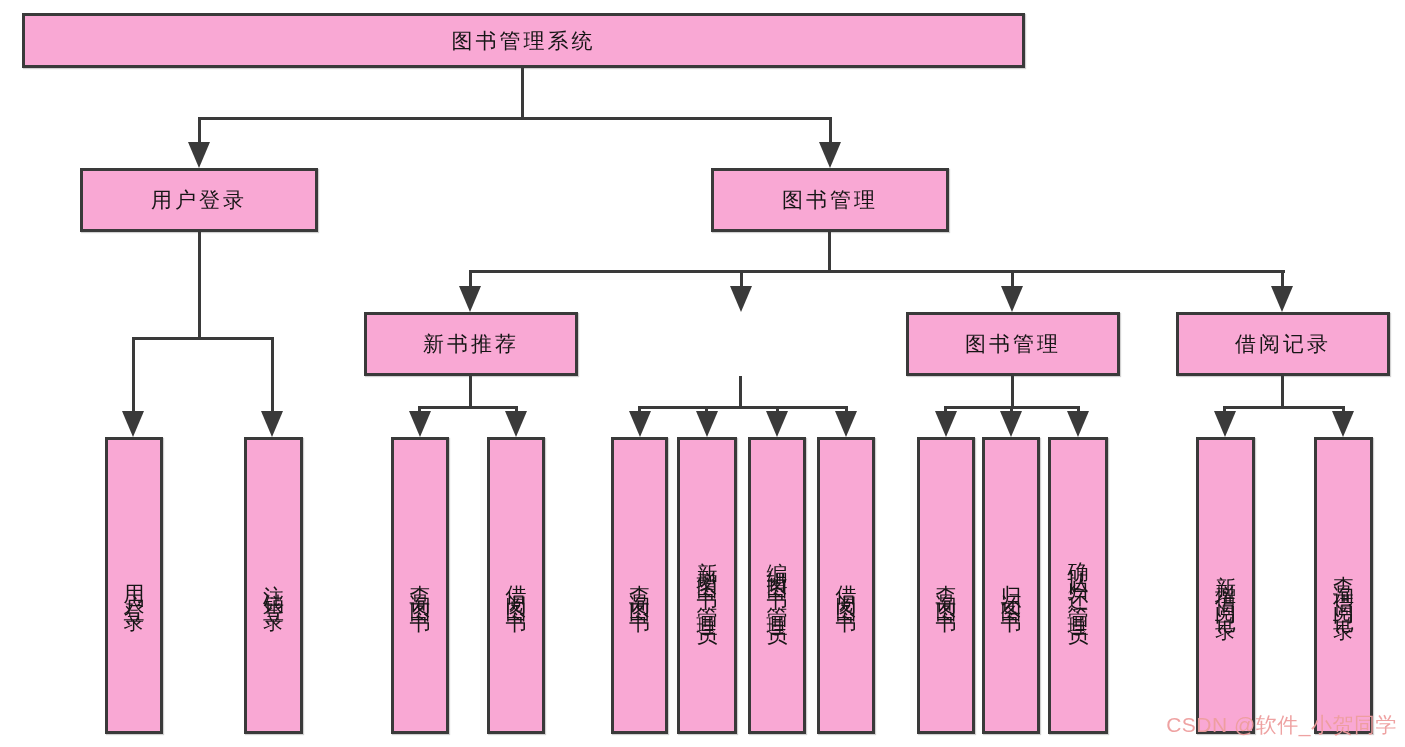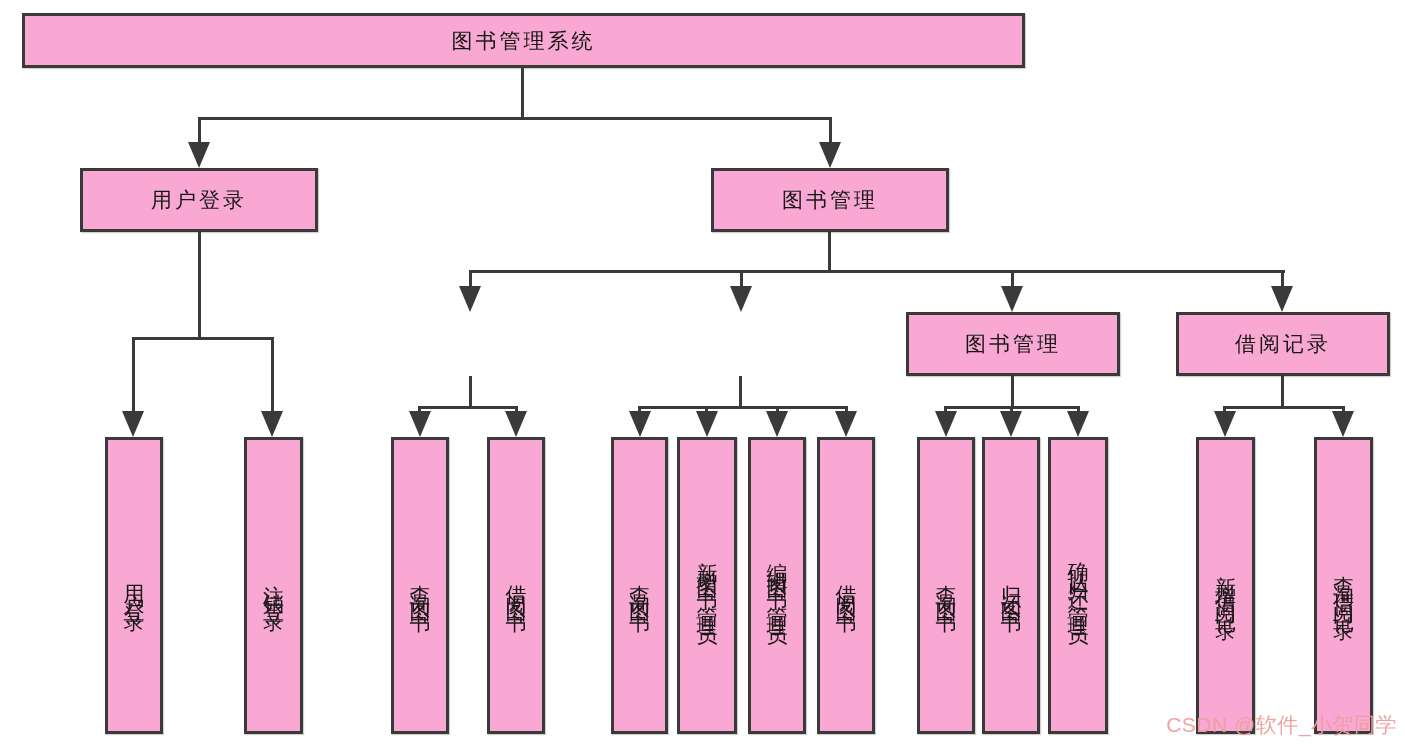--- a/index.html
+++ b/index.html
@@ -68,20 +68,23 @@
     <div class="ln" style="left:469px;top:270px;width:3px;height:16px"></div>
     <div class="ln" style="left:740px;top:270px;width:3px;height:16px"></div>
     <div class="ln" style="left:1011px;top:270px;width:3px;height:16px"></div>
     <div class="ln" style="left:1281px;top:270px;width:3px;height:16px"></div>
     <div class="ar" style="left:459px;top:286px"></div>
     <div class="ar" style="left:730px;top:286px"></div>
     <div class="ar" style="left:1001px;top:286px"></div>
     <div class="ar" style="left:1271px;top:286px"></div>
   </div>
 
+  <div class="bx h" style="left:364px;top:312px;width:214px;height:64px">
+    <span>新书推荐</span>
+  </div>
   <div class="bx h" style="left:906px;top:312px;width:214px;height:64px">
     <span>图书管理</span>
   </div>
   <div class="bx h" style="left:1176px;top:312px;width:214px;height:64px">
     <span>借阅记录</span>
   </div>
 
   <div>
     <div class="ln" style="left:469px;top:376px;width:3px;height:32px"></div>
     <div class="ln" style="left:418px;top:406px;width:100px;height:3px"></div>

